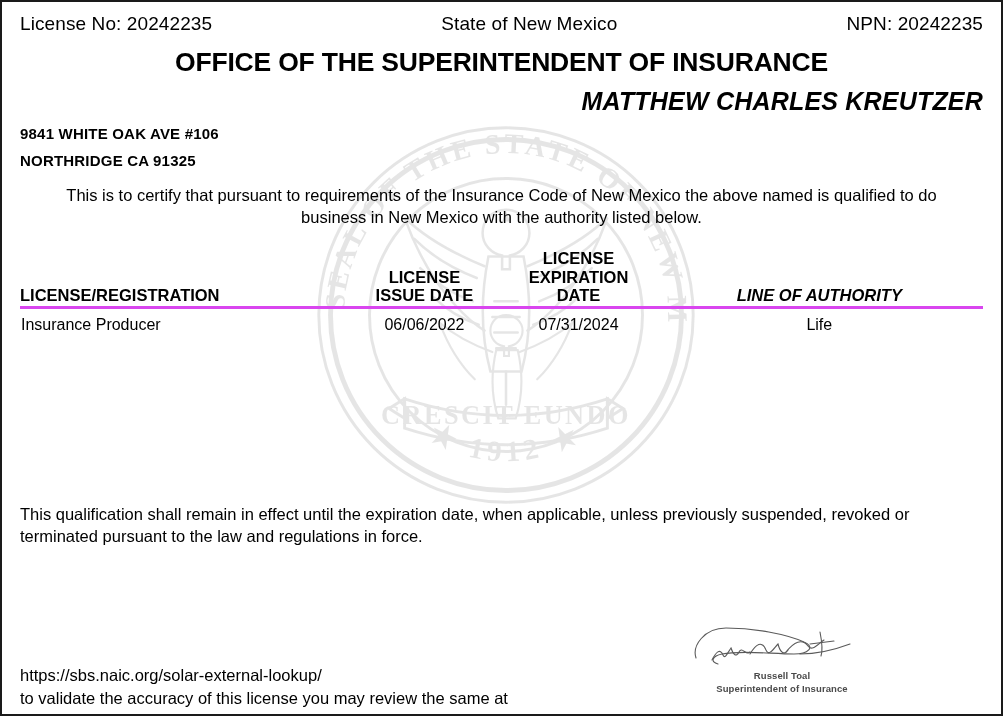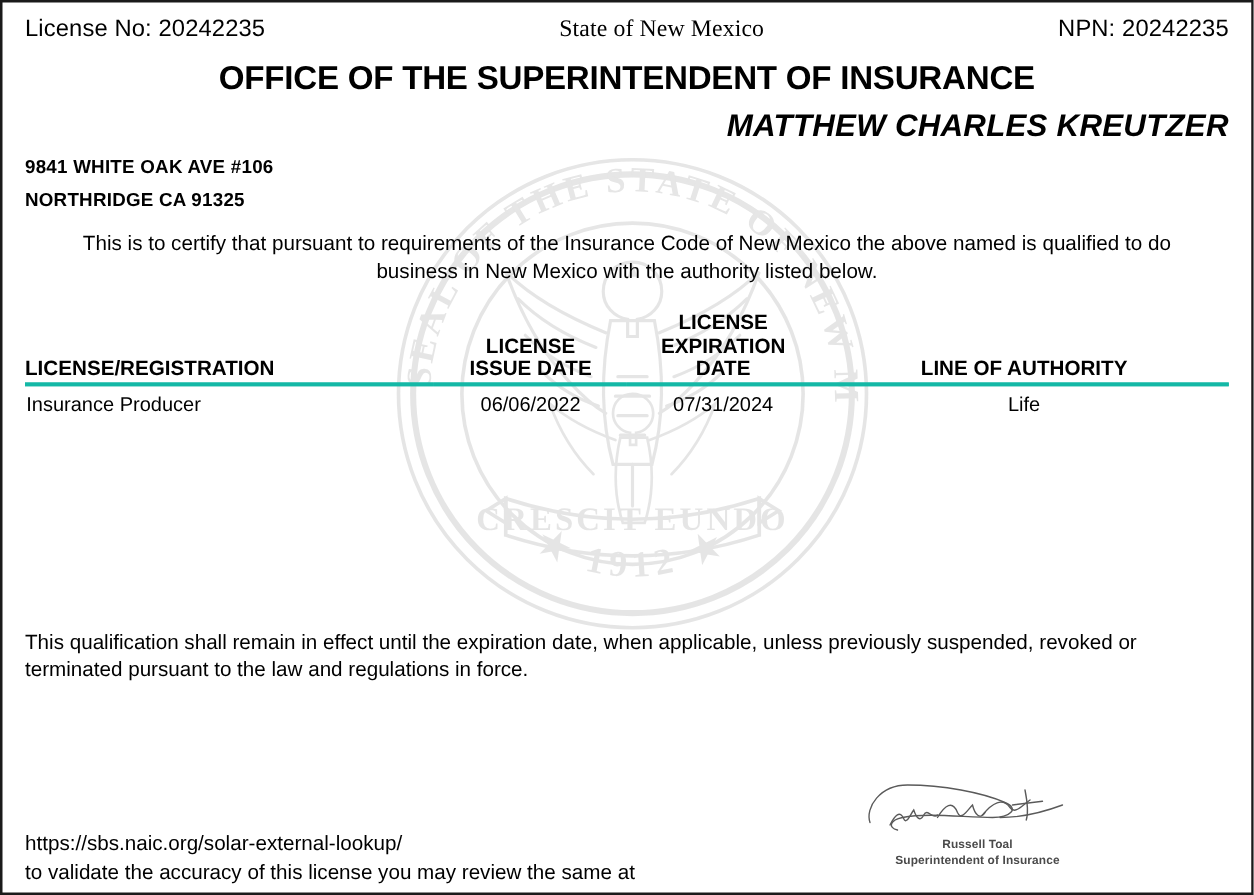--- a/index.html
+++ b/index.html
@@ -45,21 +45,21 @@
   
   .meta-row {
     display: flex;
     align-items: baseline;
     justify-content: space-between;
     font-size: 19px;
     padding-top: 11px;
     letter-spacing: 0.1px;
   }
   .meta-left  { flex: 0 0 auto; text-align: left; }
-  .meta-center{ flex: 1 1 auto; text-align: center; font-family: Liberation Serif, serif; }
+  .meta-center{ flex: 1 1 auto; text-align: center; }
   .meta-right { flex: 0 0 auto; text-align: left; }
 
   
   .office-title {
     text-align: center;
     font-size: 26.5px;
     font-weight: bold;
     letter-spacing: -0.2px;
     margin-top: 12px;
   }
@@ -94,27 +94,27 @@
     width: 100%;
     border-collapse: collapse;
     margin-top: 20px;
     table-layout: fixed;
   }
   .lic-table th {
     font-size: 16.5px;
     font-weight: bold;
     vertical-align: bottom;
     padding: 0 0 1px 0;
-    border-bottom: 3px solid #14b8a6;
+    border-bottom: 3px solid #d946ef;
     line-height: 1.13;
   }
   .col-reg  { width: 34%; text-align: left; }
   .col-iss  { width: 16%; text-align: center; }
   .col-exp  { width: 16%; text-align: center; }
-  .col-loa  { width: 34%; text-align: center; }
+  .col-loa  { width: 34%; text-align: center; font-style: italic; }
   .lic-table td {
     font-size: 16px;
     padding-top: 6px;
     line-height: 1.2;
   }
   .td-reg { text-align: left; }
   .td-iss, .td-exp { text-align: center; }
   .td-loa { text-align: center; }
 
   

